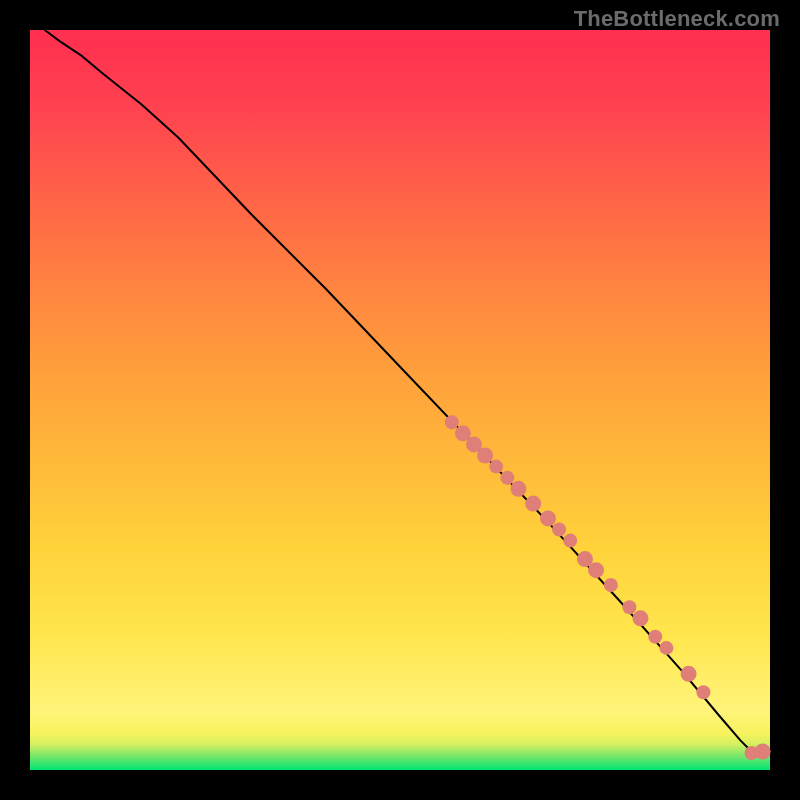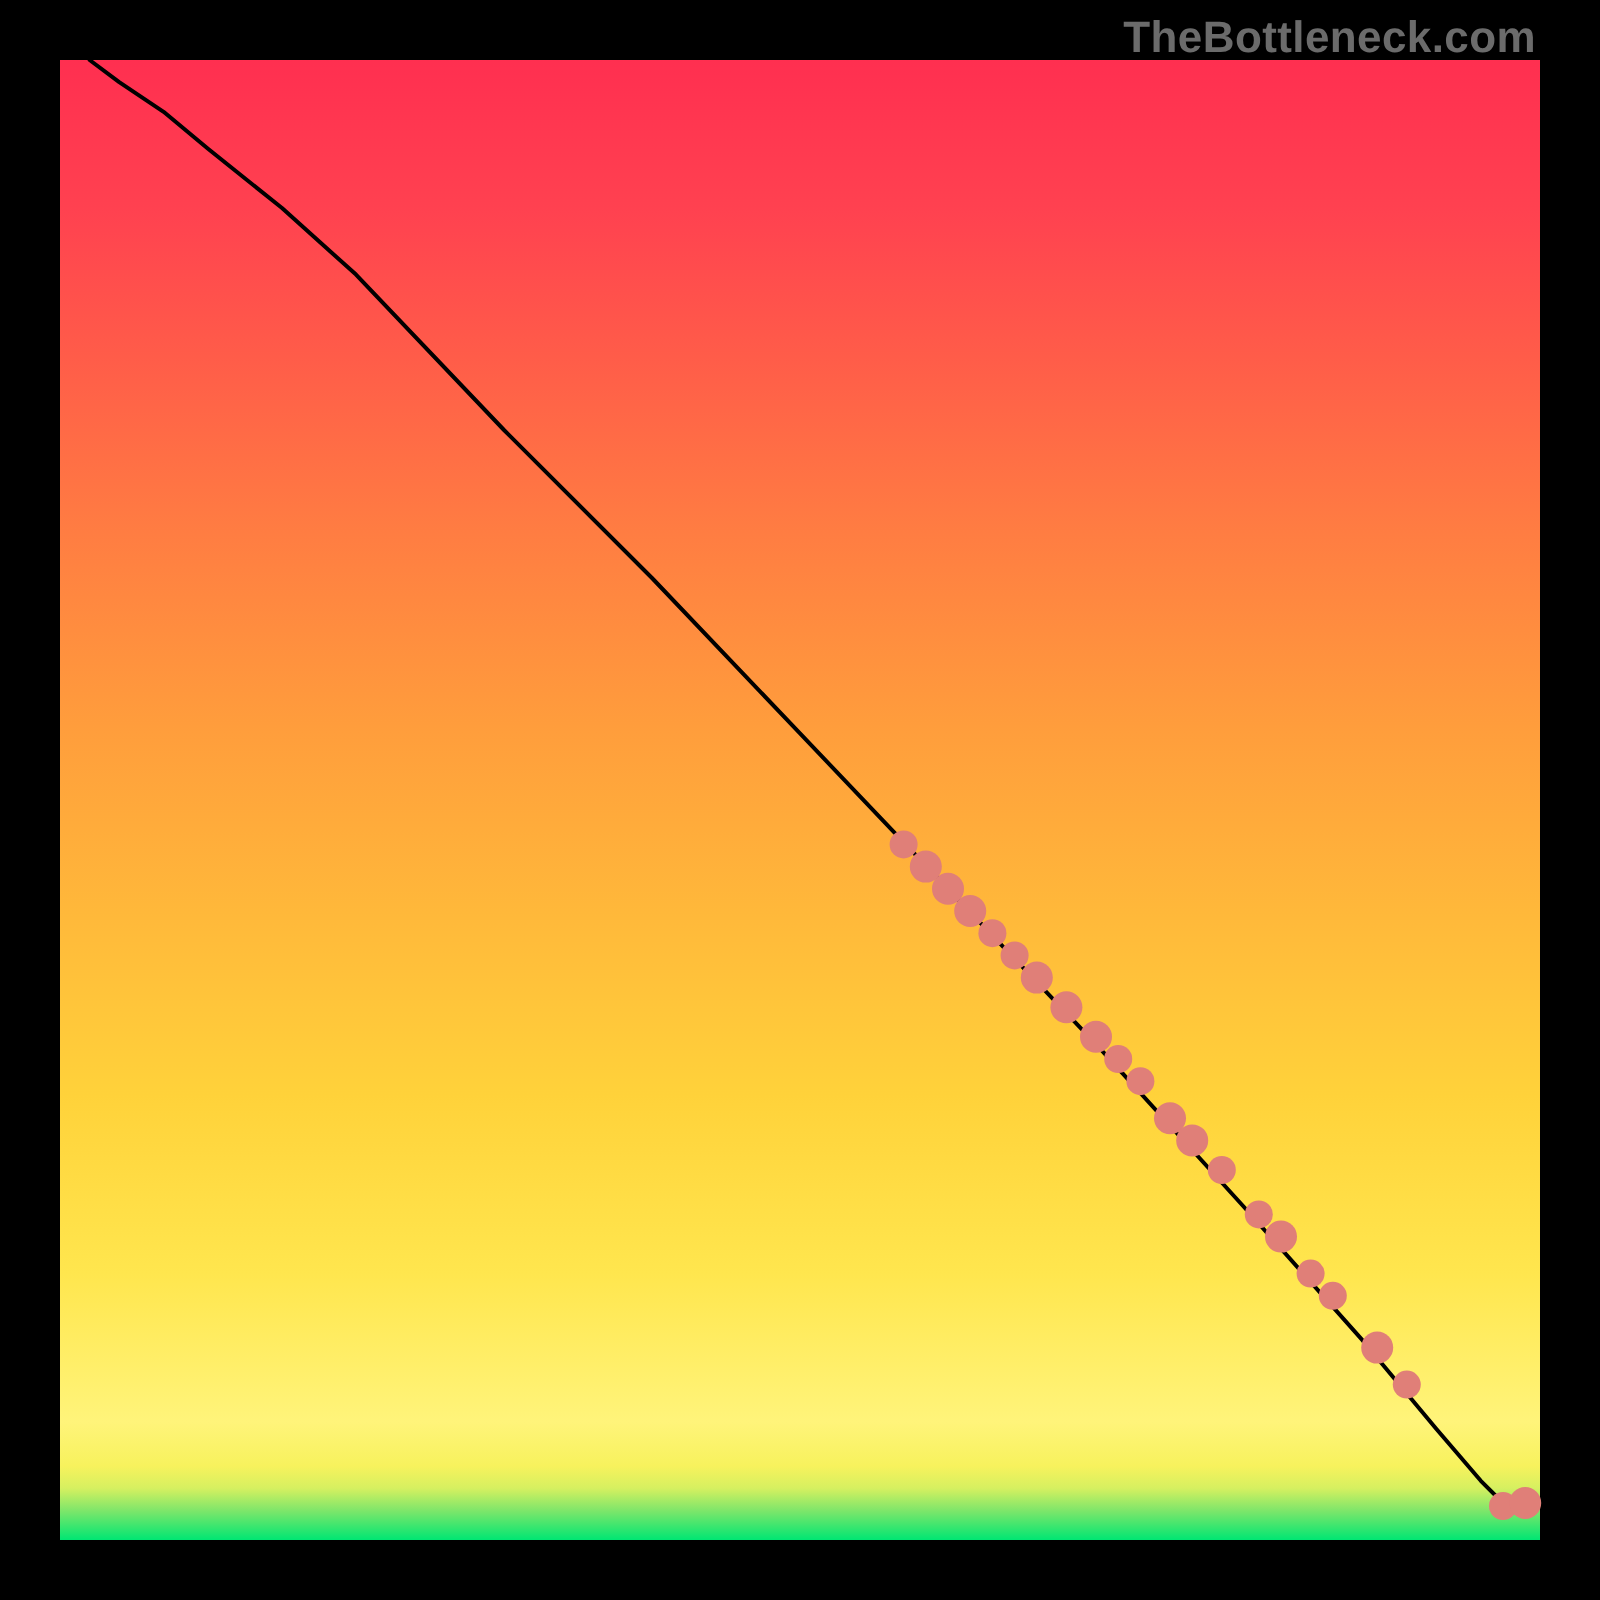--- a/index.html
+++ b/index.html
@@ -36,21 +36,21 @@
       #ff9d3c 55%,
       #ff7d42 68%,
       #ff5c49 80%,
       #ff4150 90%,
       #ff2f50 100%
     );
   }
   .watermark {
     position: absolute;
     top: 6px;
-    right: 32px;
+    right: 20px;
     font-family: Arial, Helvetica, sans-serif;
     font-size: 22px;
     font-weight: 600;
     color: #6b6b6b;
     letter-spacing: 0.2px;
     user-select: none;
   }
   svg.curve {
     position: absolute;
     left: 0;

